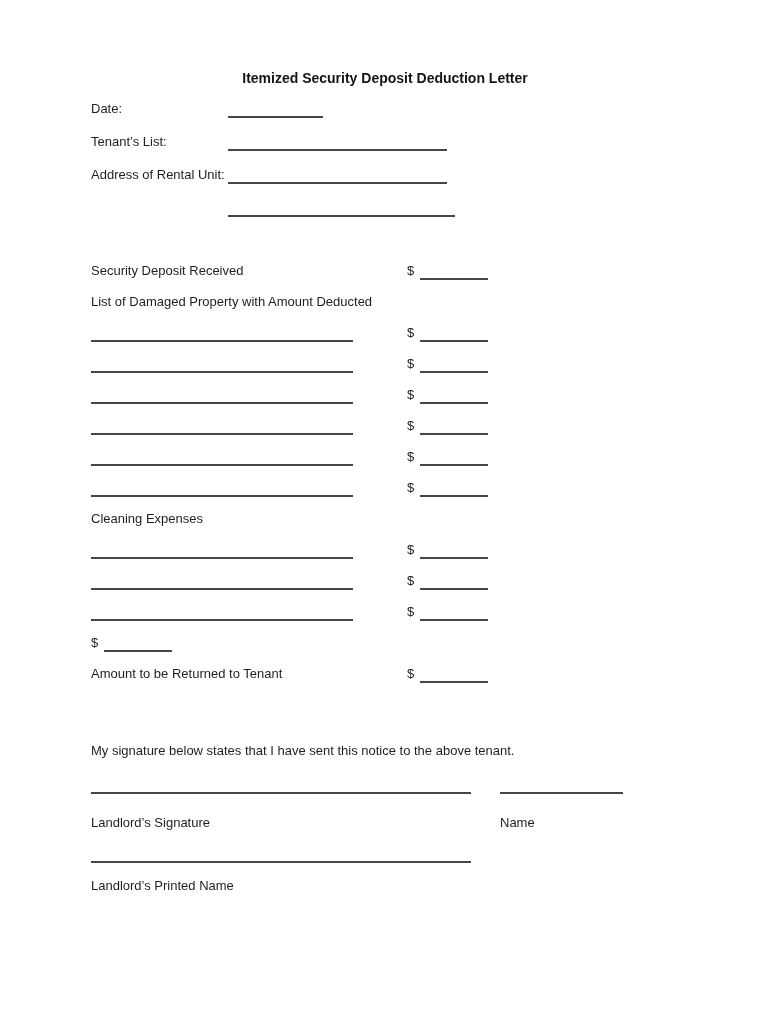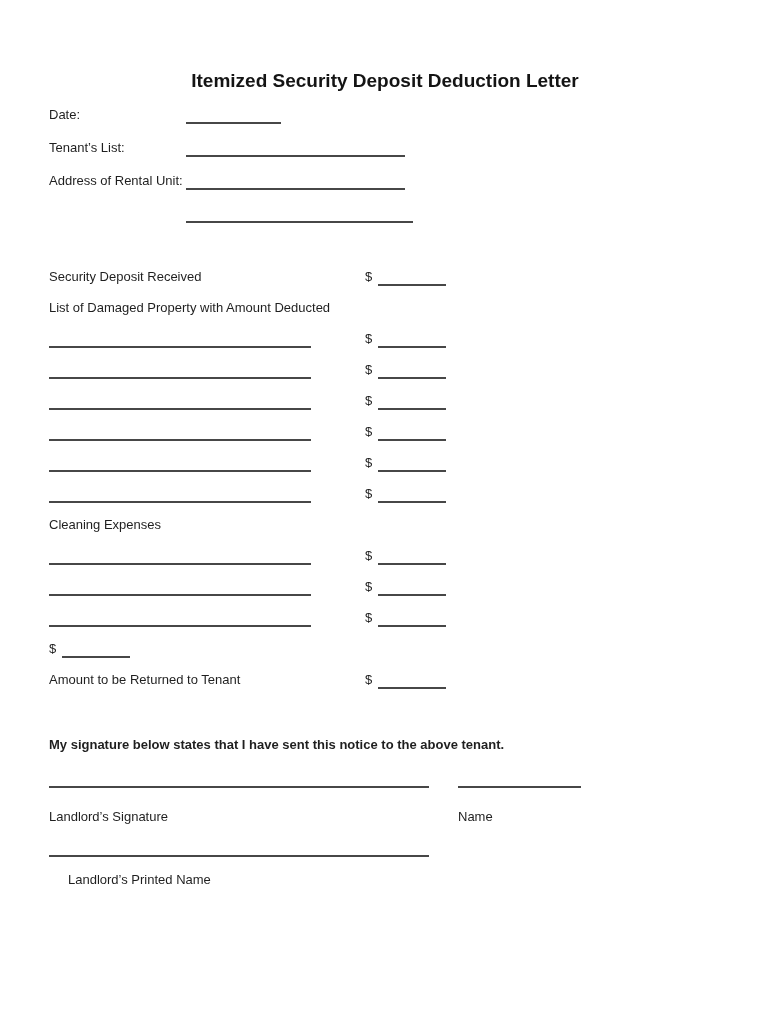--- a/index.html
+++ b/index.html
@@ -16,25 +16,25 @@
     font-family: "Liberation Sans", sans-serif;
     font-size: 13px;
     color: #1f1f1f;
     overflow: hidden;
     box-sizing: border-box;
   }
   .title {
     padding-top: 70px;
     text-align: center;
     font-weight: bold;
-    font-size: 19px;
+    font-size: 14px;
     color: #141414;
   }
   .content {
-    padding-left: 49px;
+    padding-left: 91px;
     padding-right: 60px;
   }
 
   
   .blank {
     display: inline-block;
     height: 16px;
     border-bottom: 2px solid #474747;
   }
 
@@ -79,24 +79,23 @@
   }
   .currency {
     line-height: 18px;
     margin-right: 6px;
     align-self: flex-start;
   }
   .amount-line { width: 68px; }
 
   
   .statement-row {
-    margin-top: 47px;
-    height: 18px;
-    line-height: 18px;
-    font-weight: bold;
+    margin-top: 59px;
+    height: 18px;
+    line-height: 18px;
   }
   .sig-lines {
     display: flex;
     margin-top: 16px;
     height: 18px;
     align-items: flex-end;
   }
   .sig-line { width: 380px; margin-right: 29px; }
   .sigdate-line { width: 123px; }
   .sig-labels {
@@ -110,21 +109,20 @@
     display: flex;
     margin-top: 13px;
     height: 18px;
     align-items: flex-end;
   }
   .printed-line { width: 380px; }
   .printed-label-row {
     margin-top: 14px;
     height: 18px;
     line-height: 18px;
-    margin-left: 19px;
   }
 </style>
 </head>
 <body>
 
 <div class="page">
 
   <div class="title">Itemized Security Deposit Deduction Letter</div>
 
   <div class="content">

